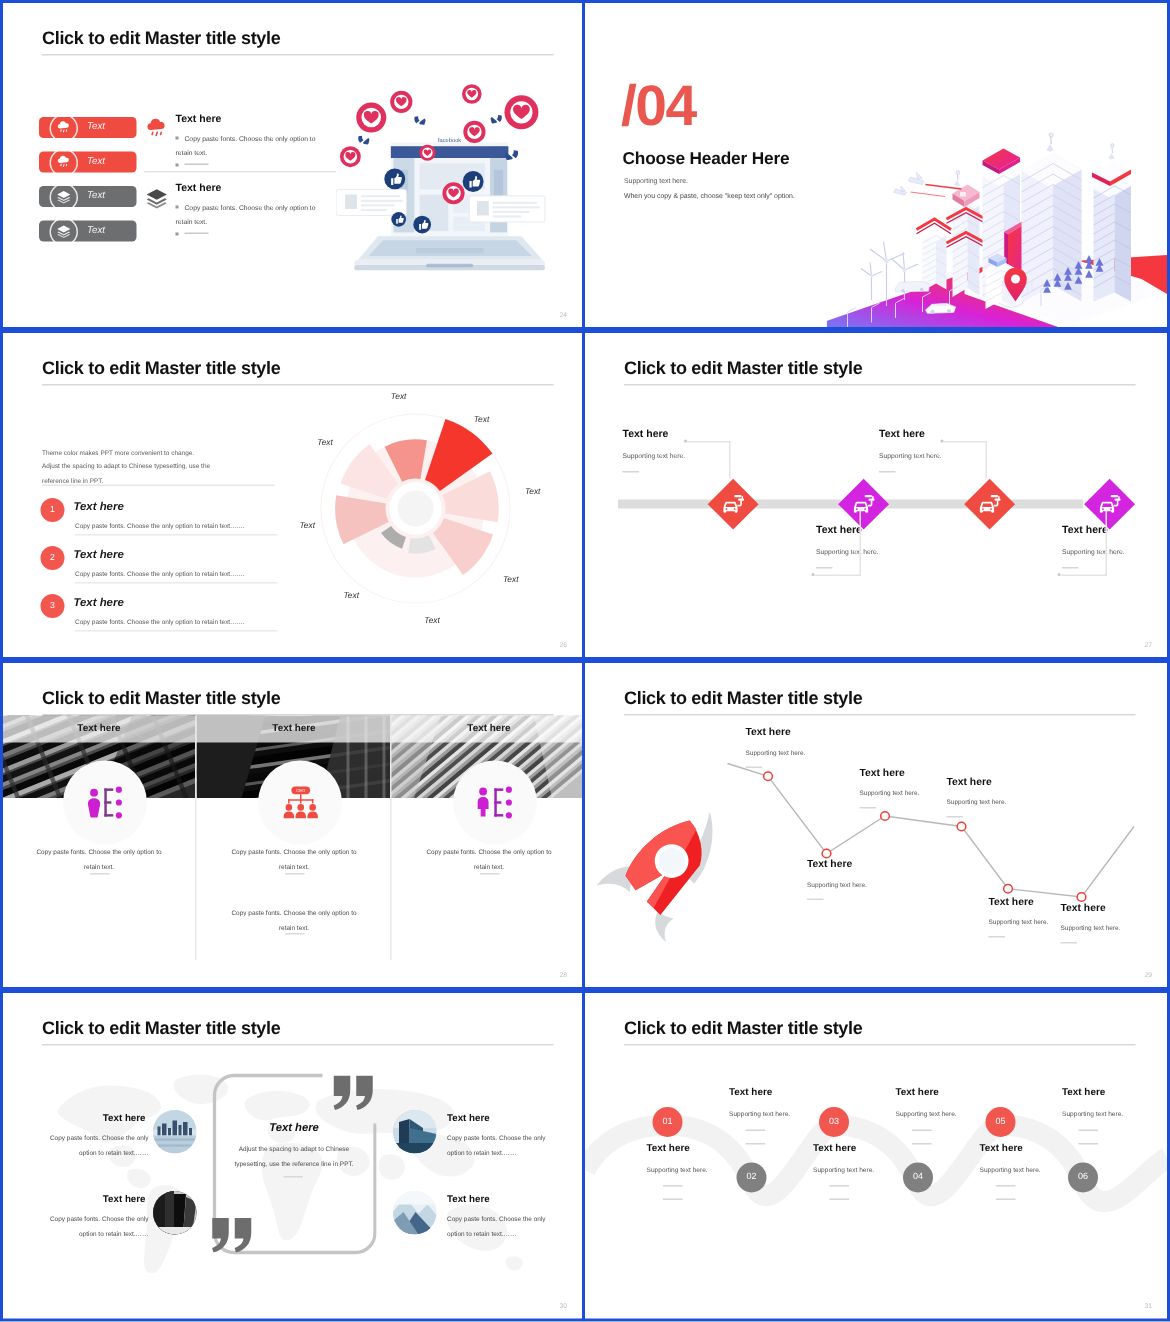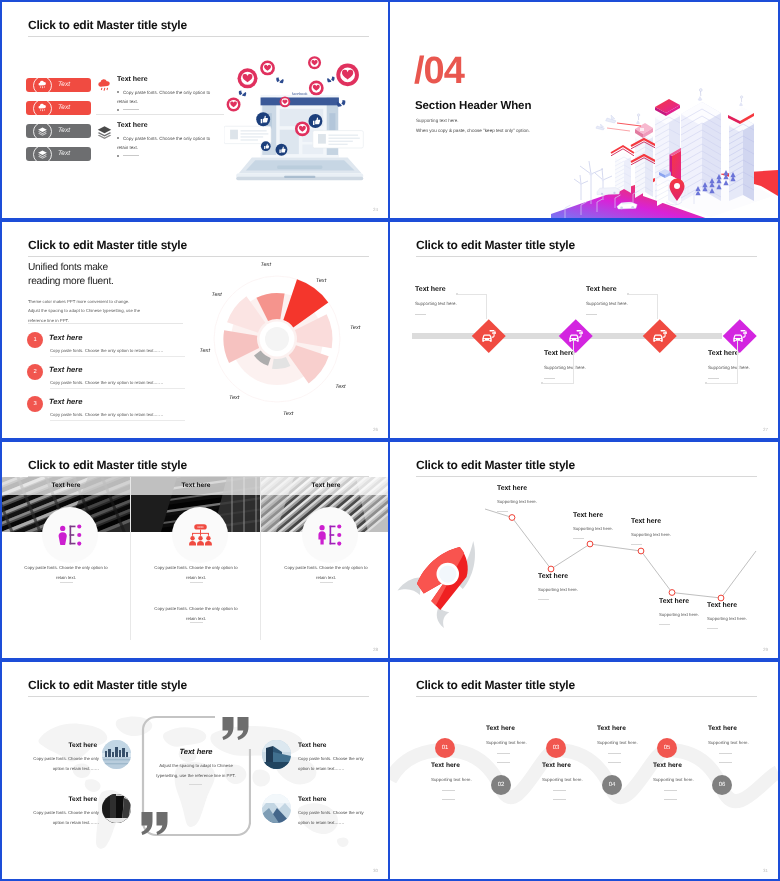--- a/index.html
+++ b/index.html
@@ -294,21 +294,21 @@
           <path d="M118 31c.3 1.4-.2 2.6-1 3.4l2.5 2c1.3-1.2 1.8-3 1.3-5zm-1.9 3.9-2.8-2.2c-.7.4-1 1.1-.8 1.9l.6 2.3c.1.5.6.8 1.1.7l2.5-.5c.5-.1.7-.6.5-1z" fill="#2c4b8f"></path>
           <path d="M130 58c.3 1.6-.2 3-1.2 3.9l2.9 2.3c1.5-1.4 2.1-3.4 1.5-5.7zm-2.2 4.5-3.2-2.5c-.8.5-1.1 1.3-.9 2.2l.7 2.6c.1.6.7.9 1.3.8l2.9-.6c.6-.1.8-.7.6-1.1z" fill="#2c4b8f"></path>
         </g>
       </svg>
     </div>
     <div class="pnum" style="right:10px;bottom:6px">24</div>
   </div>
 
   <div class="slide s2">
     <div class="s2-num">/04</div>
-    <div class="s2-head">Section Header When</div>
+    <div class="s2-head">Choose Header Here</div>
     <div class="s2-sub1">Supporting text here.</div>
     <div class="s2-sub2">When you copy &amp; paste, choose "keep text only" option.</div>
     <div class="s2-illo">
       <svg viewBox="0 0 227 160" width="227" height="160">
         <defs>
           <linearGradient id="gr1" x1="0" y1="1" x2="1" y2="0">
             <stop offset="0" stop-color="#6f7df7"></stop>
               <stop offset=".32" stop-color="#d822d8"></stop>
               <stop offset=".62" stop-color="#f5383f"></stop>
               <stop offset="1" stop-color="#f5383f"></stop>
@@ -495,21 +495,20 @@
             <path d="M143 144 L143 133 L148 131"></path>
           </g>
       </svg>
     </div>
     <div class="pnum" style="right:10px;bottom:6px;color:#fff">25</div>
   </div>
 
   <div class="slide s3">
     <div class="title">Click to edit Master title style</div>
     <div class="titleline" style="width:341px"></div>
-    <div class="s3-lead">Unified fonts make reading more fluent.</div>
     <div class="s3-para">Theme color makes PPT more convenient to change.
 Adjust the spacing to adapt to Chinese typesetting, use the
 reference line in PPT.</div>
     <div class="s3-hr"></div>
     <div class="s3-item" style="top:110px">
       <span class="s3-num">1</span>
       <span class="s3-ih">Text here</span>
       <span class="s3-ib">Copy paste fonts. Choose the only option to retain text.……</span>
       <span class="s3-il"></span>
     </div>

